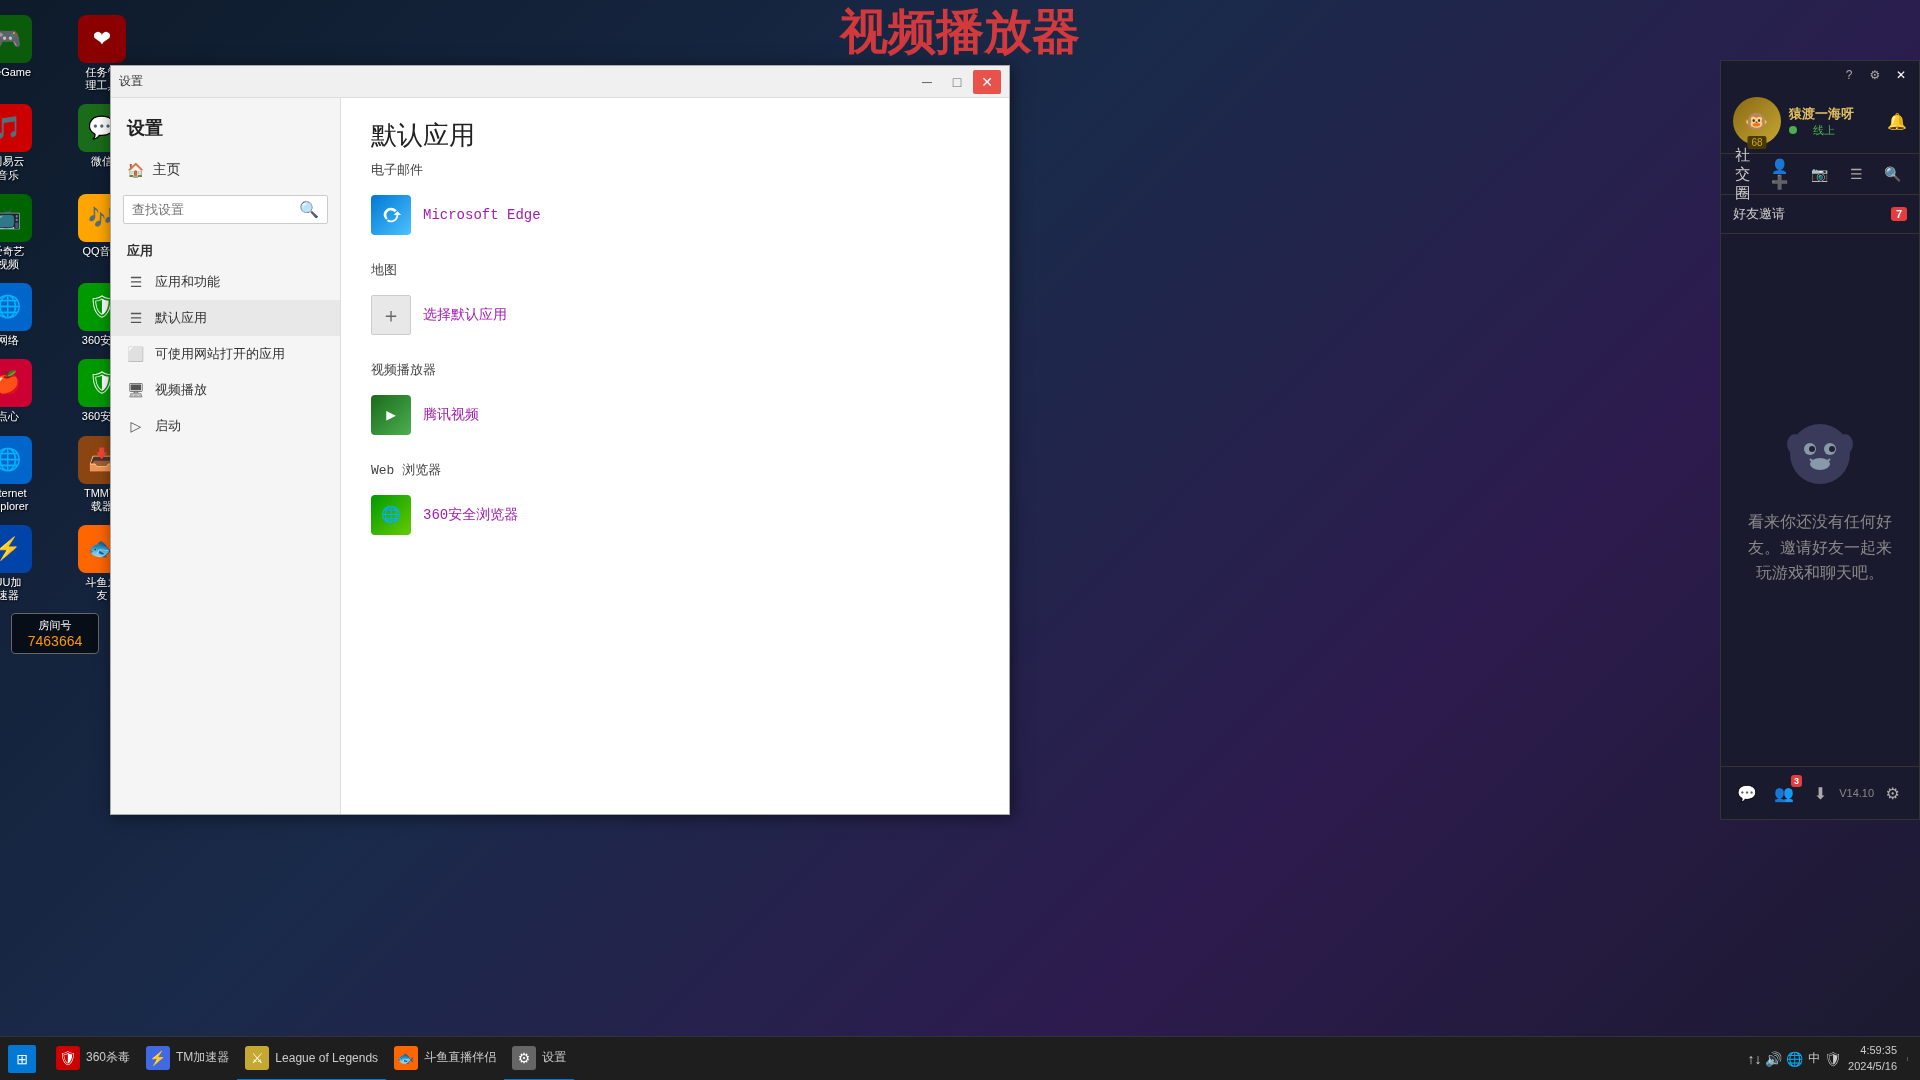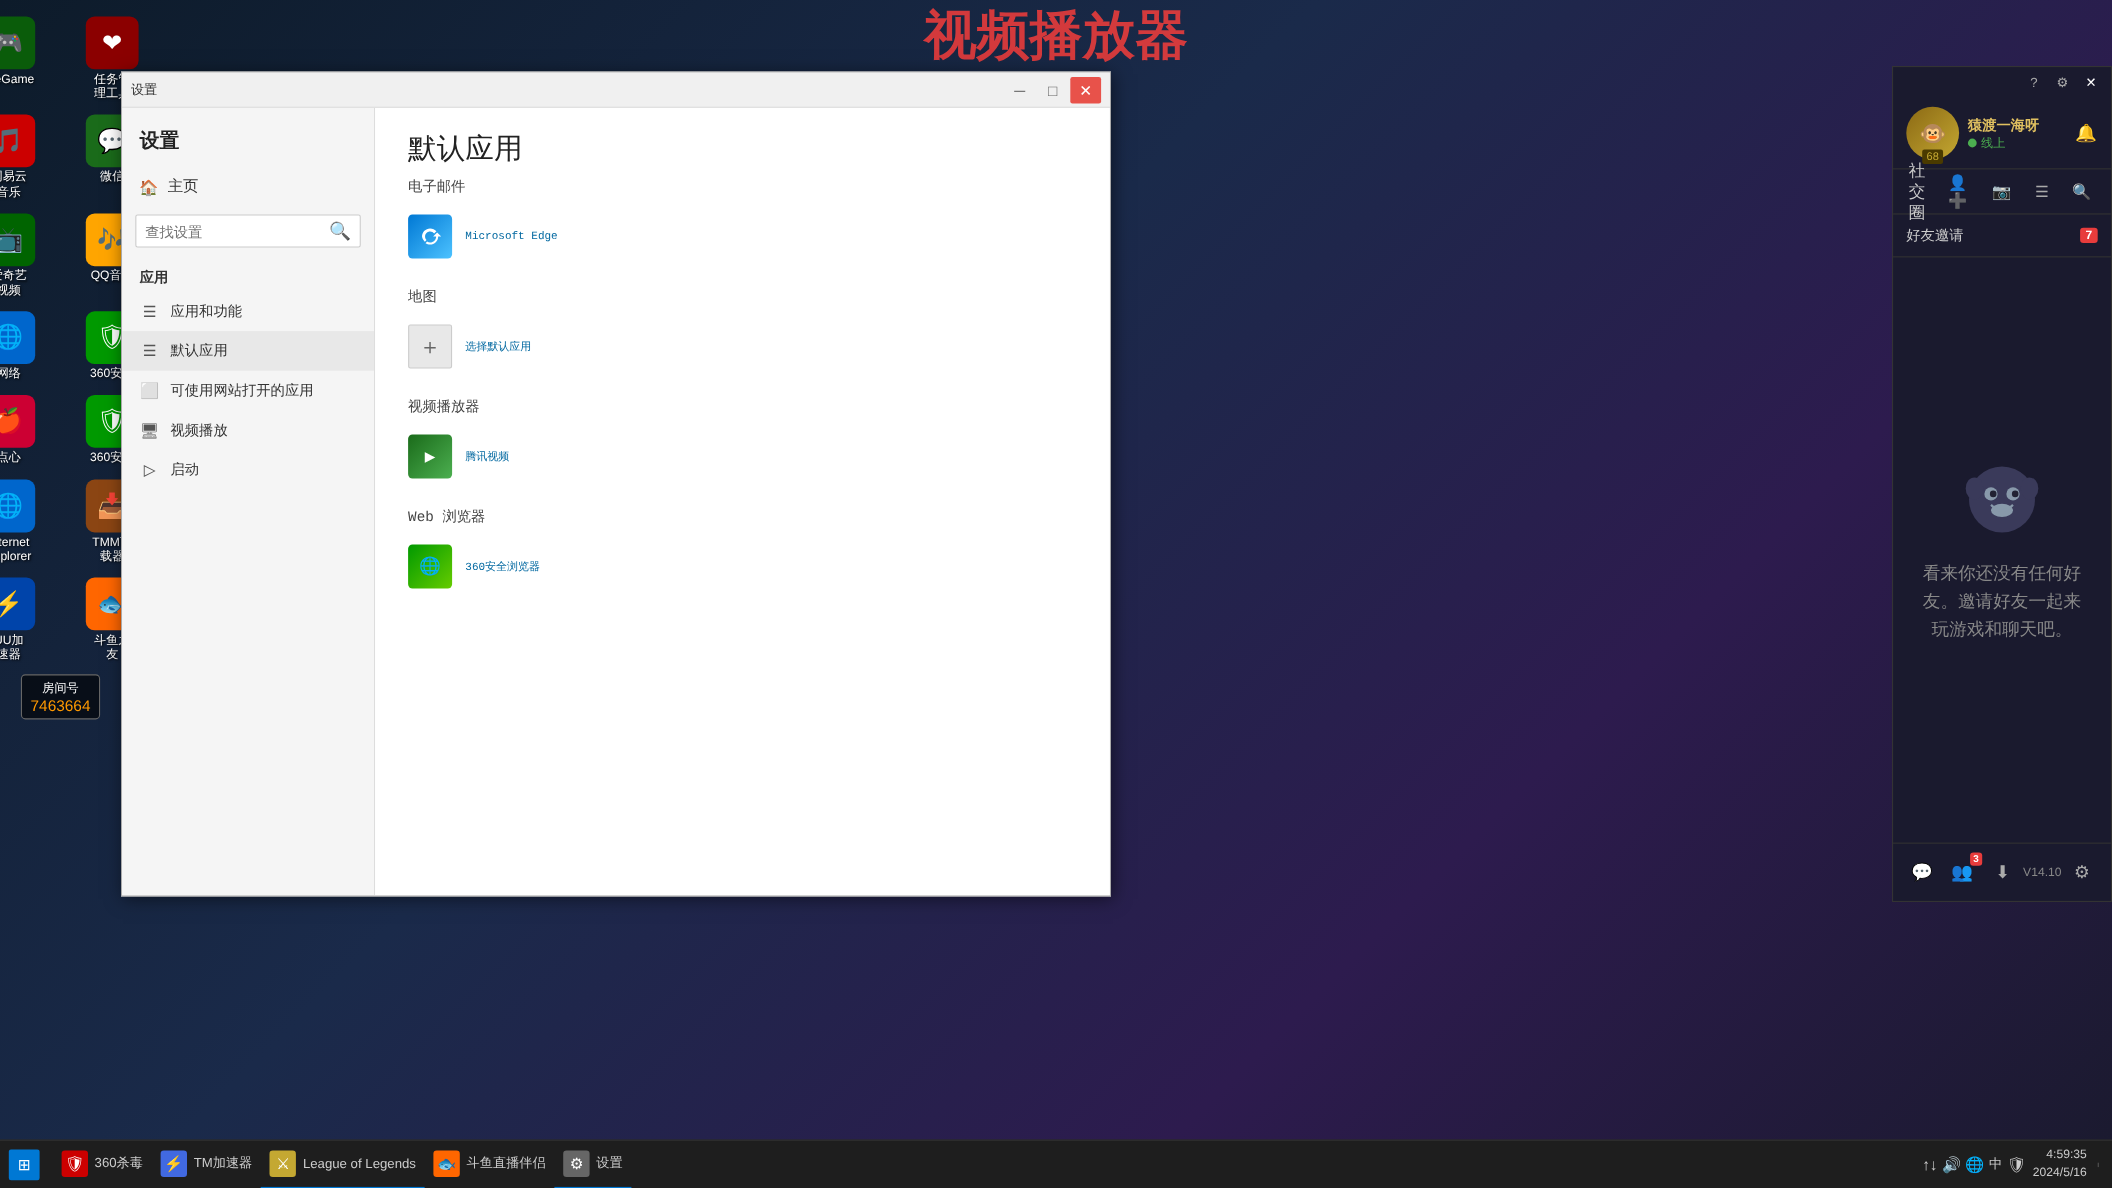--- a/index.html
+++ b/index.html
@@ -250,22 +250,22 @@
       width: 40px;
       height: 40px;
       border-radius: 4px;
       display: flex;
       align-items: center;
       justify-content: center;
       flex-shrink: 0;
       font-size: 22px;
     }
     .app-name {
-      font-size: 10px;
-      color: #0369a1;
+      font-size: 14px;
+      color: #a21caf;
     }
 
     .app-icon-edge { background: linear-gradient(135deg, #0078d4, #4cc2ff); }
     .app-icon-kugou { background: linear-gradient(135deg, #4169e1, #6a9fd8); }
     .app-icon-photos { background: linear-gradient(135deg, #1e90ff, #87ceeb); }
     .app-icon-tencent { background: linear-gradient(135deg, #1a6b1a, #4caf50); }
     .app-icon-360 { background: linear-gradient(135deg, #009900, #66cc00); }
     .app-icon-add {
       background: #e8e8e8;
       border: 1px solid #ccc;
@@ -336,21 +336,21 @@
     }
     .user-info { flex: 1; }
     .user-name {
       font-size: 13px;
       color: #e0c060;
       font-weight: bold;
     }
     .user-status {
       display: flex;
       align-items: center;
-      gap: 4px;
+      gap: 16px;
       font-size: 11px;
       color: #4caf50;
     }
     .status-dot {
       width: 8px;
       height: 8px;
       background: #4caf50;
       border-radius: 50%;
     }
 
@@ -610,21 +610,21 @@
       <div class="desktop-icon">
         <div class="icon-img" style="background:#0044aa;font-size:22px">⚡</div>
         <span class="icon-label">UU加<br>速器</span>
       </div>
       <div class="desktop-icon">
         <div class="icon-img" style="background:#ff6600;font-size:22px">🐟</div>
         <span class="icon-label">斗鱼之<br>友</span>
       </div>
     </div>
 
-    <div style="width:72px;background:rgba(0,0,0,0.6);border:1px solid #666;border-radius:4px;padding:4px 6px;margin-top:4px;">
+    <div style="width:88px;background:rgba(0,0,0,0.6);border:1px solid #666;border-radius:4px;padding:4px 6px;margin-top:4px;">
       <div style="color:#fff;font-size:11px;text-align:center">房间号</div>
       <div style="color:#ff9900;font-size:14px;font-weight:normal;text-align:center">7463664</div>
     </div>
   </div>
 
   <div class="settings-window">
     <div class="window-titlebar">
       <span class="titlebar-title">设置</span>
       <div class="titlebar-controls">
         <button class="titlebar-btn">─</button>

